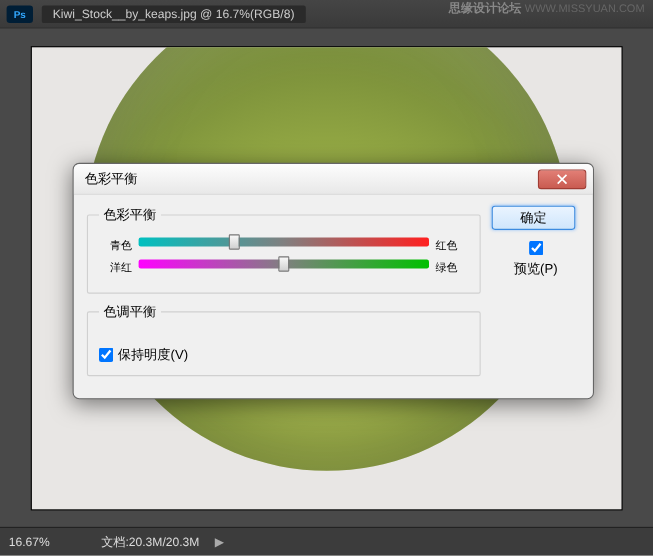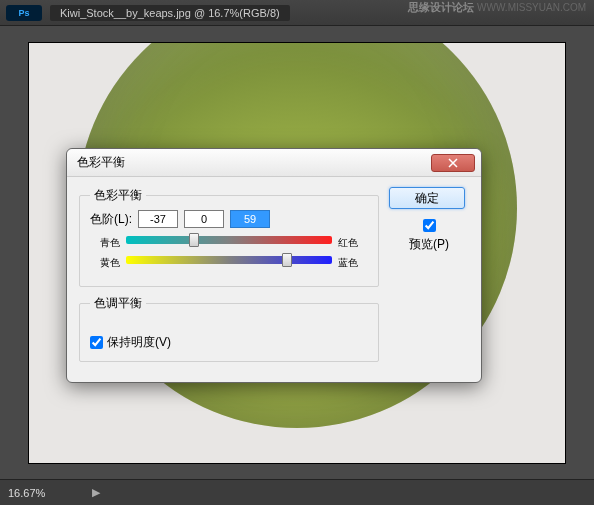--- a/index.html
+++ b/index.html
@@ -1,28 +1,28 @@
 <!DOCTYPE html>
 <html><head>
 <meta charset="utf-8">
 <style>
 * { margin: 0; padding: 0; box-sizing: border-box; font-family: "Microsoft YaHei", Tahoma, sans-serif; }
 body { width: 594px; height: 505px; background: #535353; overflow: hidden; position: relative; }
 
 .topbar { height: 26px; background: linear-gradient(#454545,#3a3a3a); display: flex; align-items: center; padding: 0 6px; color: #ddd; font-size: 11px; border-bottom: 1px solid #222; }
-.ps-logo { width: 36px; height: 16px; background: #001e36; border-radius: 3px; margin-right: 8px; display:flex; align-items:center; justify-content:center; color:#31a8ff; font-size:9px; font-weight:bold; }
+.ps-logo { width: 24px; height: 16px; background: #001e36; border-radius: 3px; margin-right: 8px; display:flex; align-items:center; justify-content:center; color:#31a8ff; font-size:9px; font-weight:bold; }
 .tab { background: #2a2a2a; padding: 2px 10px; border-radius: 2px; color: #ccc; font-size: 11px; }
 .watermark { position:absolute; top:0; right:8px; color:#888; font-size:11px; }
 .watermark span { color:#666; font-size:10px; }
 
 .canvas-wrap { position:absolute; top:26px; left:0; right:0; bottom:26px; background:#494949; display:flex; align-items:center; justify-content:center; }
 .canvas { width: 536px; height: 420px; background: #e8e6e4; box-shadow: 0 0 0 1px #000; position:relative; overflow:hidden; }
 .kiwi { position:absolute; width:440px; height:440px; left:50%; transform:translateX(-50%); top:-55px; border-radius:50%; background: radial-gradient(circle at 50% 70%, #b8c95a 0%, #a4b74e 25%, #8fa442 45%, #7a8f3a 65%, #6d7f38 100%); box-shadow: inset 0 -40px 80px rgba(0,0,0,0.2), inset 0 30px 60px rgba(255,255,255,0.15); }
 
-.dialog { position:absolute; left:66px; top:148px; width:416px; background:#f0f0f0; border:1px solid #666; border-radius:6px; box-shadow: 0 4px 20px rgba(0,0,0,0.5); }
+.dialog { position:absolute; left:66px; top:148px; width:474px; background:#f0f0f0; border:1px solid #666; border-radius:6px; box-shadow: 0 4px 20px rgba(0,0,0,0.5); }
 .titlebar { height:28px; background: linear-gradient(#fdfdfd,#e8e8e8); border-radius:6px 6px 0 0; border-bottom:1px solid #ccc; display:flex; align-items:center; padding:0 6px 0 10px; font-size:12px; }
 .titlebar .ttl { flex:1; }
 .close-btn { width:44px; height:18px; background: linear-gradient(#e27f76,#c95b51); border:1px solid #a03c34; border-radius:3px; display:flex; align-items:center; justify-content:center; color:#fff; font-size:10px; }
 
 .dlg-body { padding: 10px 12px 12px 12px; display:flex; gap:10px; }
 .left { flex:1; }
 .right { width:80px; }
 
 fieldset { border:1px solid #d0d0d0; border-radius:2px; padding: 6px 10px 10px 10px; margin-bottom:8px; font-size:12px; }
 legend { padding: 0 4px; font-size:12px; }
@@ -76,39 +76,33 @@
     <div class="close-btn">
       <svg width="10" height="10" viewBox="0 0 10 10">
           <path d="M1 1 L9 9 M9 1 L1 9" stroke="#fff" stroke-width="1.5"></path>
         </svg>
     </div>
   </div>
   <div class="dlg-body">
     <div class="left">
       <fieldset>
         <legend>色彩平衡</legend>
-        <div class="level-row">
-          <span class="lbl">色阶(L):</span>
-          <div class="numbox">-37</div>
-          <div class="numbox">0</div>
-          <div class="numbox sel">59</div>
-        </div>
         <div class="slider-row">
           <span class="lab">青色</span>
           <div class="track t1">
               <div class="thumb" style="left:33%"></div>
             </div>
           <span class="rlab">红色</span>
         </div>
         <div class="slider-row">
-          <span class="lab">黄色</span>
-          <div class="track t3">
-              <div class="thumb" style="left:78%"></div>
+          <span class="lab">洋红</span>
+          <div class="track t2">
+              <div class="thumb" style="left:50%"></div>
             </div>
-          <span class="rlab">蓝色</span>
+          <span class="rlab">绿色</span>
         </div>
       </fieldset>
       <fieldset>
         <legend>色调平衡</legend>
         <div class="chk-row">
           <label>
               <input type="checkbox" checked="" style=""> 
               <span>保持明度(V)</span>
             </label>
         </div>
@@ -119,14 +113,15 @@
       <label class="preview-chk">
           <input type="checkbox" checked="" style=""> 
           <span>预览(P)</span>
         </label>
     </div>
   </div>
 </div>
 
 <div class="statusbar">
   <span class="zoom">16.67%</span>
+  <span><span>文档:</span><span>20.3M/20.3M</span></span>
   <span class="play">▶</span>
 </div>
 
 </body></html>

